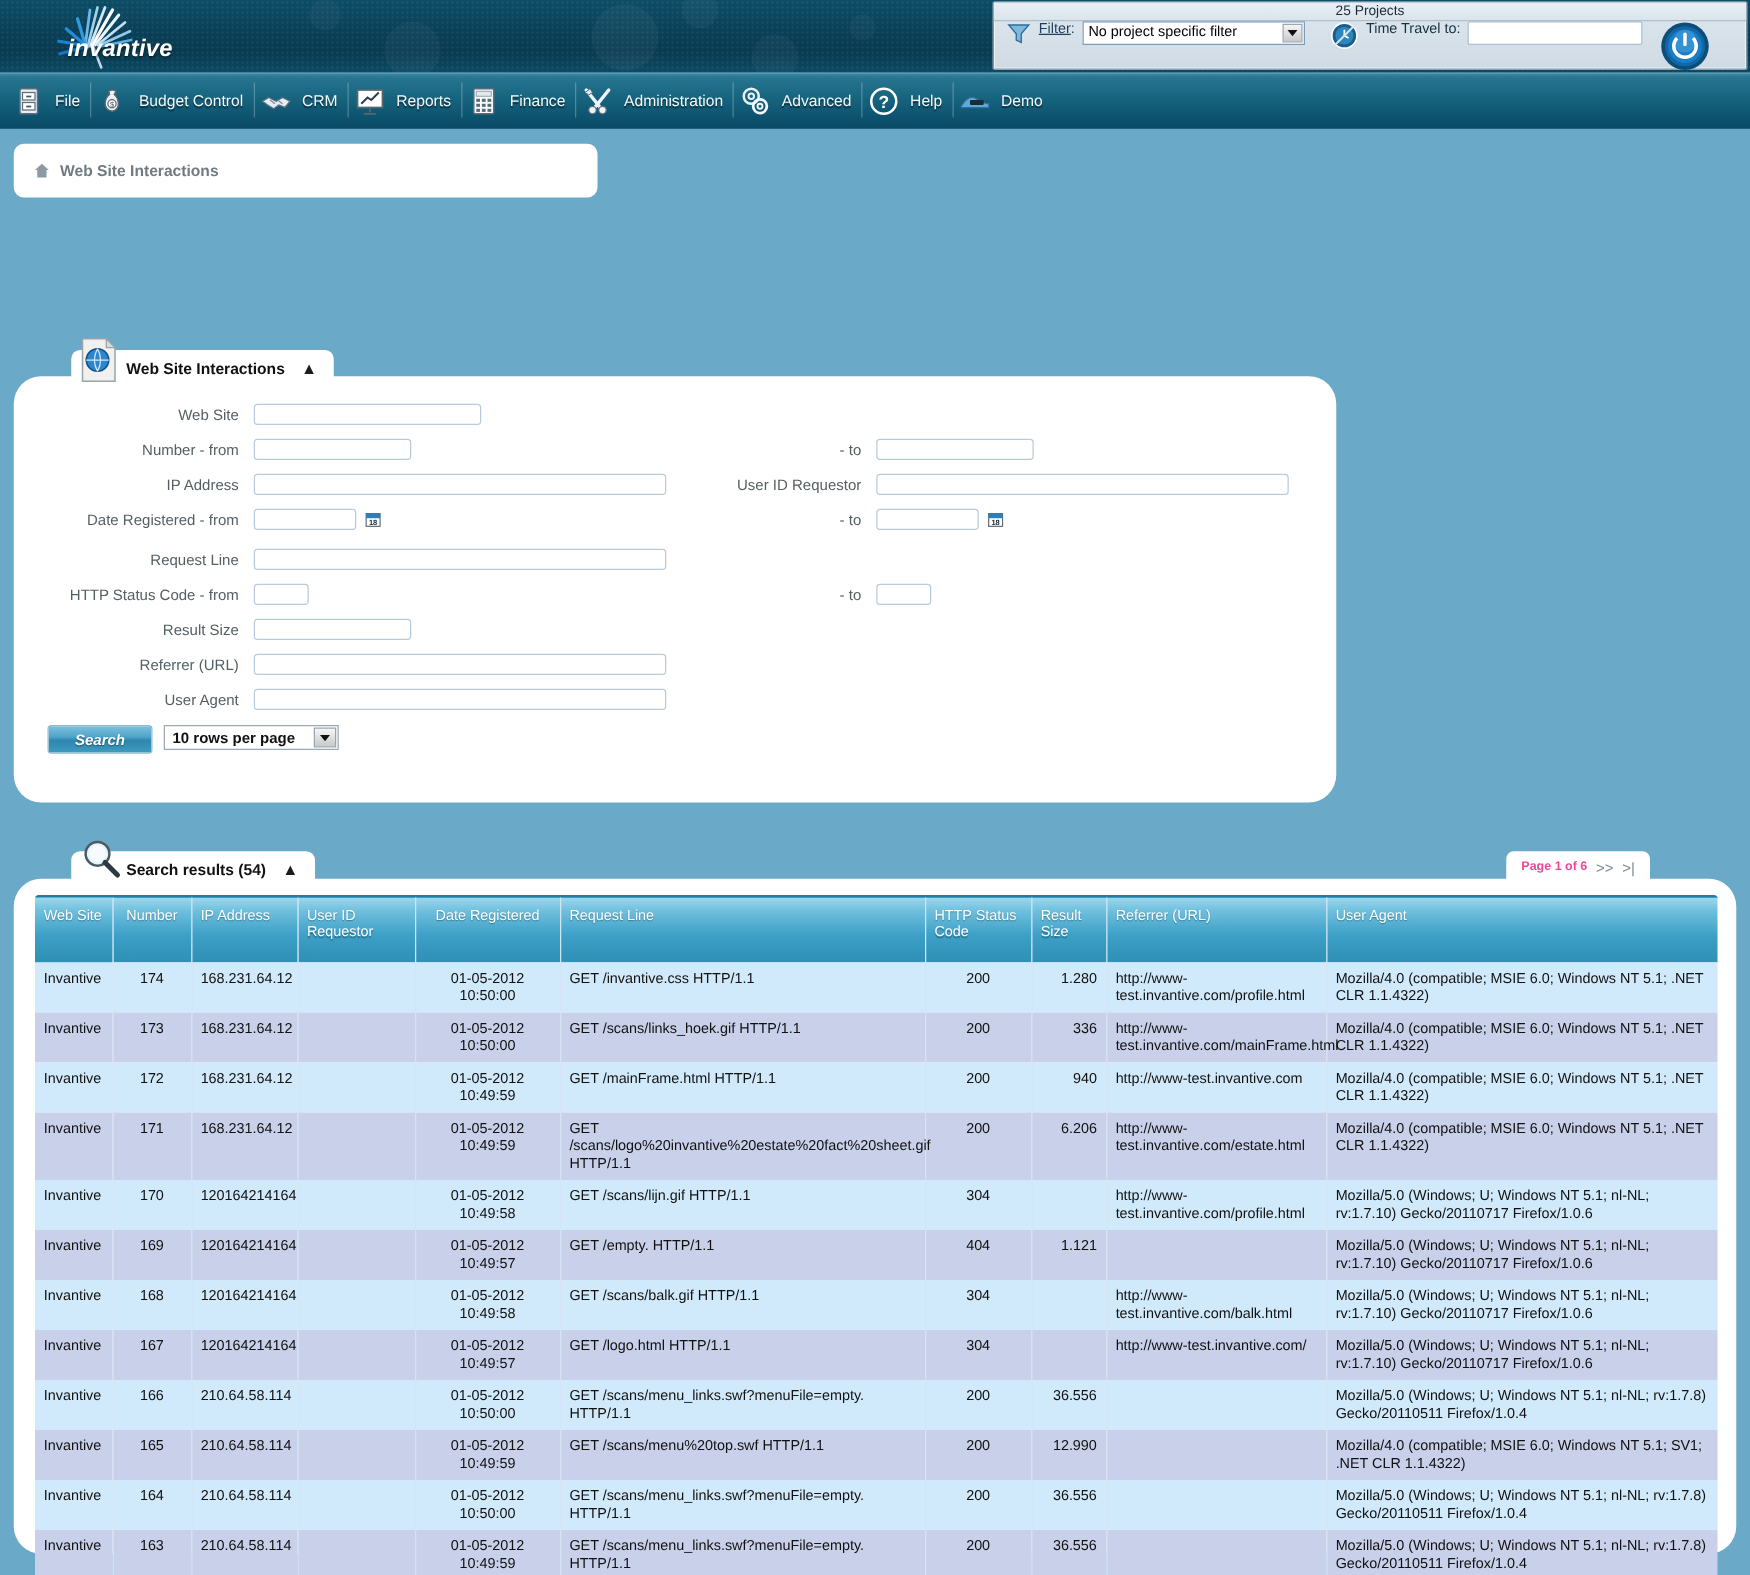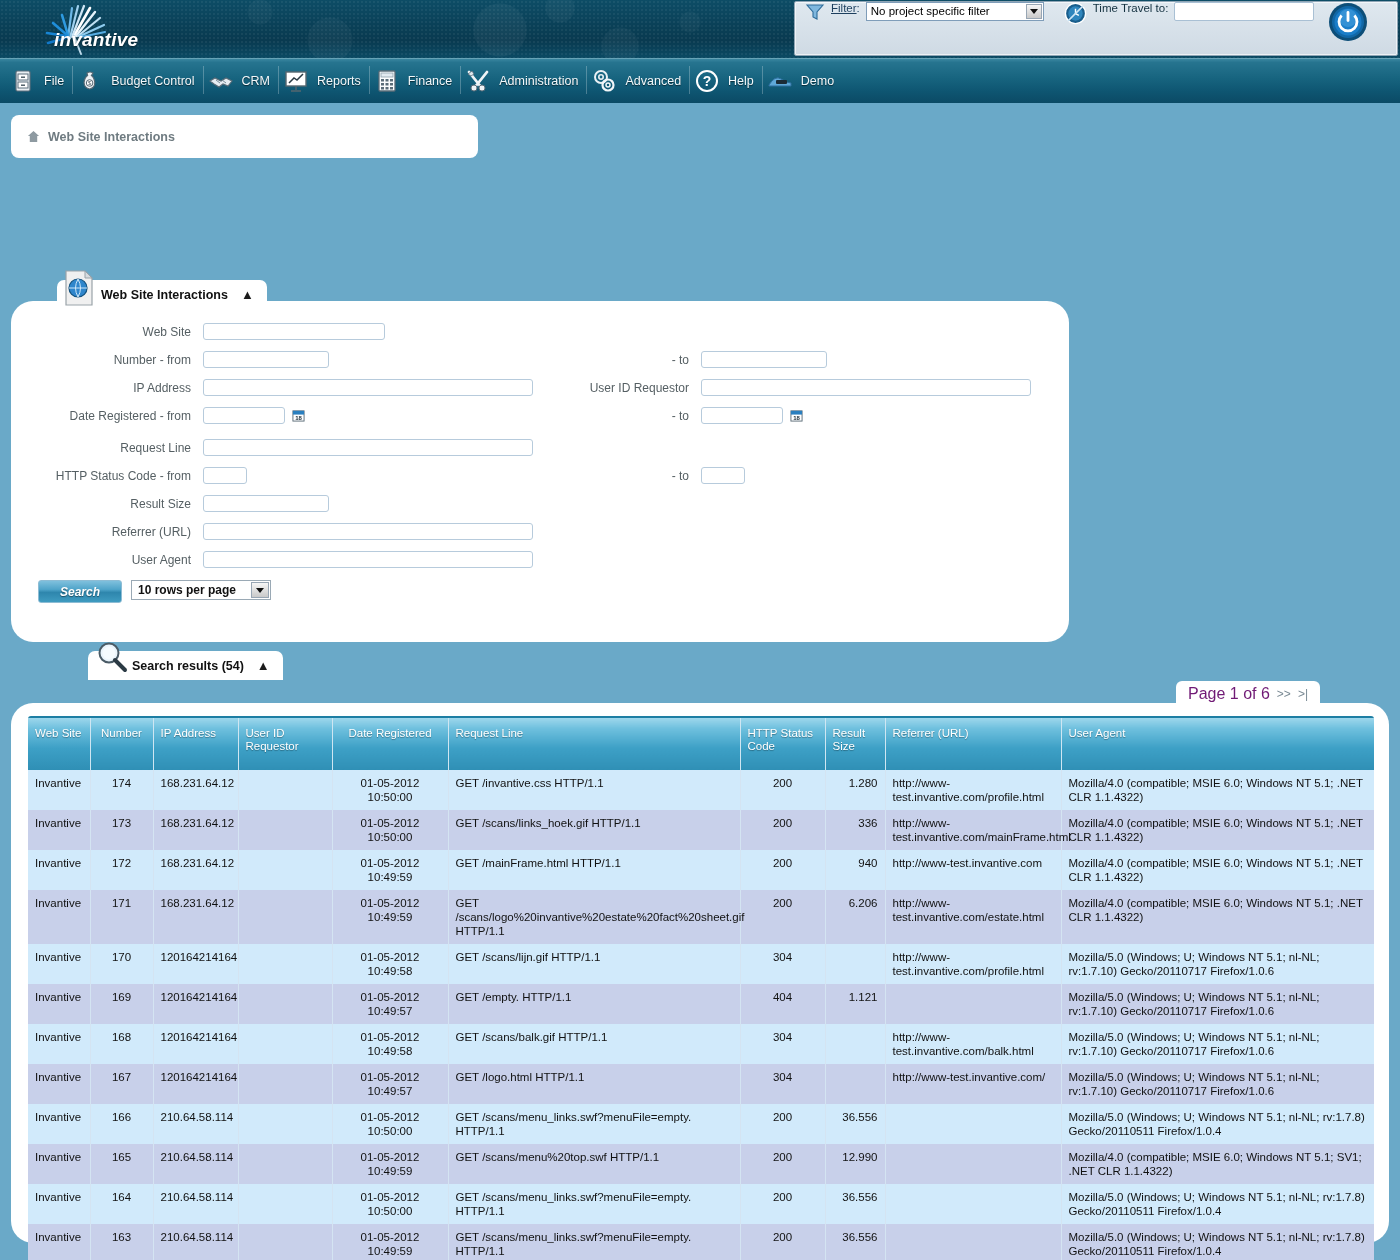--- a/index.html
+++ b/index.html
@@ -241,21 +241,21 @@
     position: absolute;
     right: 80px; top: 578px;
     height: 25px;
     background: #fff;
     border-radius: 6px 6px 0 0;
     display: flex; align-items: center;
     padding: 0 12px;
     gap: 7px;
     z-index: 3;
   }
-  .pager-text { font-size: 16px; color: #701a75; font-weight: normal; }
+  .pager-text { font-size: 10px; color: #ec4899; font-weight: bold; }
   .pager-link { font-size: 12px; color: #7a8a94; }
 
   
   table.grid {
     position: absolute;
     left: 17px; top: 15px;
     width: 1346px;
     border-collapse: collapse;
     table-layout: fixed;
   }
@@ -321,20 +321,21 @@
         <path d="M25 21 L39 33" stroke="#1f8ed9" stroke-width="2.6"></path>
         <path d="M19 31 L38 34" stroke="#1784d3" stroke-width="2.6"></path>
         <path d="M20 41 L38 36" stroke="#1178c9" stroke-width="2.6"></path>
         <path d="M46 34 L53 52" stroke="#bcd9ea" stroke-width="2"></path>
       </g>
     </svg>
     <div class="logo-text">invantive</div>
   </div>
 
   <div class="filter-panel">
+    <div class="filter-title">25 Projects</div>
     <div class="filter-row">
       <svg class="funnel-icon" viewBox="0 0 20 20">
         <path d="M2 3 H18 L12 10 V17 L8 15 V10 Z" fill="#7fb7de" stroke="#2e6c99" stroke-width="1.1"></path>
       </svg>
       <span class="filter-label"><u>Filter</u><span>:</span></span>
       <div class="select-box">
         <span>No project specific filter</span>
         <span class="select-arrow"></span>
       </div>
       <svg class="clock-icon" viewBox="0 0 24 24">
@@ -545,21 +546,21 @@
       <input class="finput" style="width: 330px; margin-left: 12px;" type="text" value="">
     </div>
   </div>
 
   <div class="search-btn">Search</div>
   <div class="rows-select">
     <span>10 rows per page</span>
     <span class="select-arrow"></span>
   </div>
 
-  <div class="tab" style="left:57px; top:548px;margin-left:31px;">
+  <div class="tab" style="left:57px; top:578px;">
     <svg class="tab-search-icon" viewBox="0 0 36 36">
       <circle cx="15" cy="14" r="9.5" fill="#eaf4fb" stroke="#4a5b66" stroke-width="2"></circle>
       <circle cx="15" cy="14" r="6.5" fill="#f8fcff" opacity=".8"></circle>
       <path d="M21 21 L31 31" stroke="#2b3a44" stroke-width="4" stroke-linecap="round"></path>
     </svg>
     <span class="tab-title">Search results (54)</span>
     <span class="tab-chevron">▲</span>
   </div>
 
   <div class="pager">

